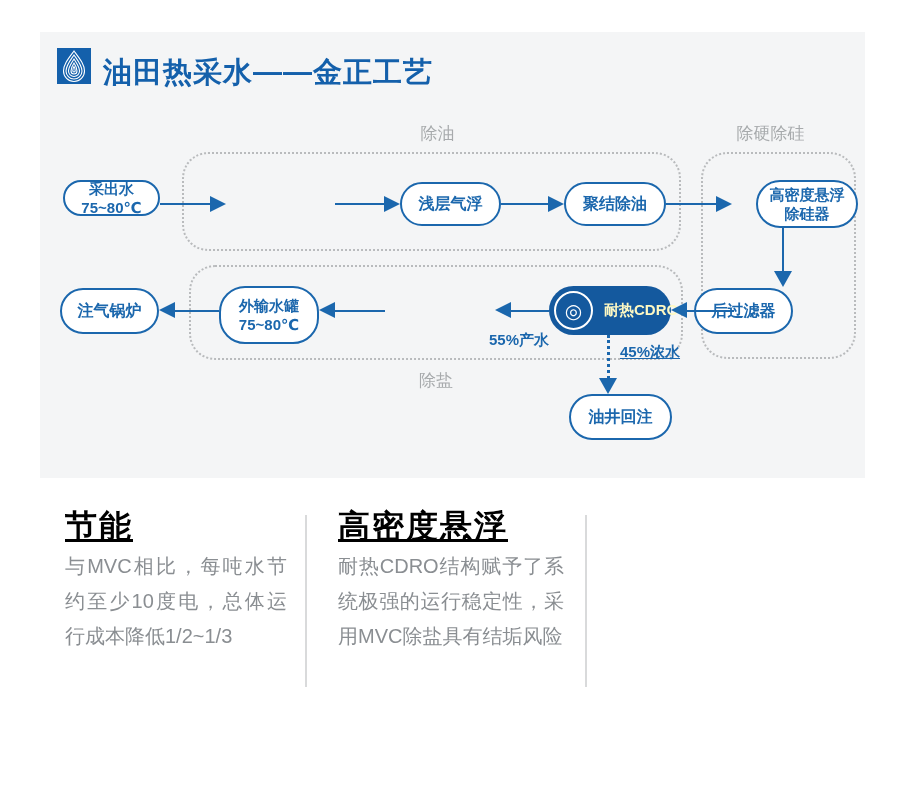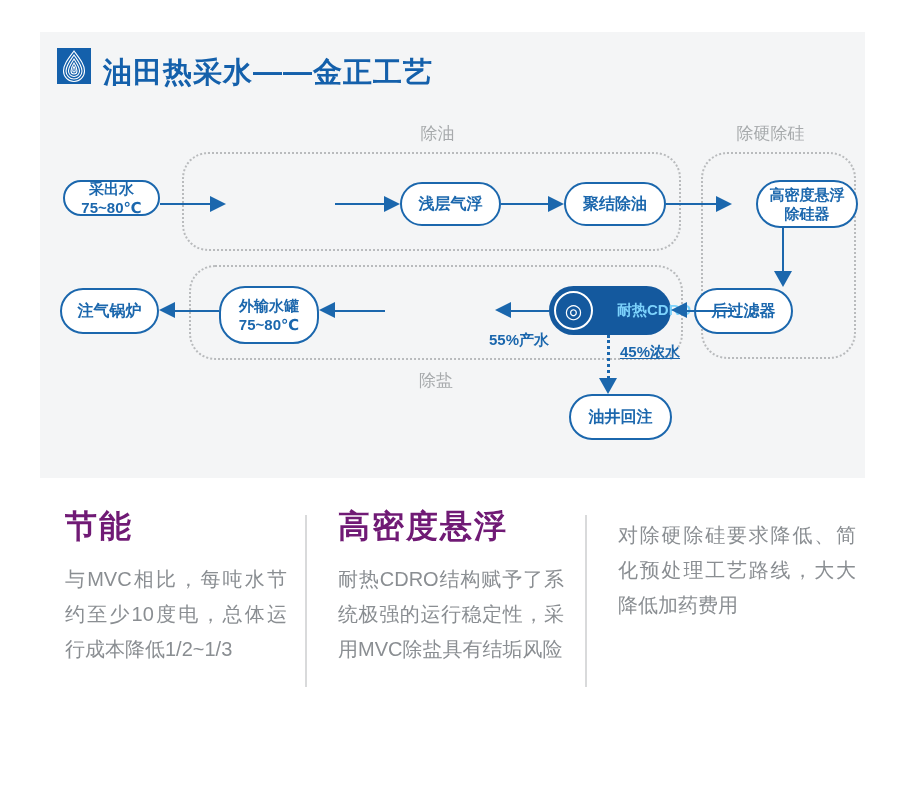--- a/index.html
+++ b/index.html
@@ -48,39 +48,39 @@
   .n-postfilter{left:694px;top:288px;width:99px;height:46px;}
   .n-boiler{left:60px;top:288px;width:99px;height:46px;}
   .n-export{left:219px;top:286px;width:100px;height:58px;}
   .n-ion{left:385px;top:288px;width:110px;height:45px;}
   .n-reinject{left:569px;top:394px;width:103px;height:46px;text-align:center;}
 
   .n-cdro{position:absolute;left:549px;top:286px;width:122px;height:49px;background:var(--blue-dark);
     border-radius:26px;display:flex;align-items:center;padding-left:5px;}
   .cdro-circle{width:39px;height:39px;border:2px solid #ffffff;border-radius:50%;flex:0 0 auto;
     display:flex;align-items:center;justify-content:center;color:#ffffff;font-size:20px;line-height:1;}
-  .cdro-label{color:#7dd3fc;font-weight:bold;font-size:15px;margin-left:24px;white-space:nowrap;}
+  .cdro-label{color:#fef9c3;font-weight:bold;font-size:15px;margin-left:11px;white-space:nowrap;}
 
   
   .hline{position:absolute;height:2px;background:var(--blue);}
   .vline{position:absolute;width:2px;background:var(--blue);}
   .vdots{position:absolute;width:0;border-left:3px dotted var(--blue);}
   .tri{position:absolute;width:0;height:0;}
   .tri-r{border-top:8px solid transparent;border-bottom:8px solid transparent;border-left:16px solid var(--blue);}
   .tri-l{border-top:8px solid transparent;border-bottom:8px solid transparent;border-right:16px solid var(--blue);}
   .tri-d{border-left:9px solid transparent;border-right:9px solid transparent;border-top:16px solid var(--blue);}
 
   .flow-label{position:absolute;color:var(--blue);font-size:15px;font-weight:600;white-space:nowrap;}
   .fl-product{left:489px;top:331px;}
   .fl-conc{left:620px;top:343px;text-decoration:underline;}
 
   
   .feature{position:absolute;top:505px;}
-  .feature h2{font-size:32px;font-weight:bold;color:#701a75;letter-spacing:2px;}
-  .feature p{margin-top:13px;font-size:20px;color:var(--body-gray);line-height:35px;
+  .feature h2{font-size:32px;font-weight:bold;color:#000000;letter-spacing:2px;text-decoration:underline;}
+  .feature p{margin-top:0;font-size:20px;color:var(--body-gray);line-height:35px;
     text-align:justify;text-justify:inter-ideograph;}
   .feat-1{left:65px;width:222px;}
   .feat-2{left:338px;width:226px;}
   .feat-3{left:618px;width:238px;}
   .vdivider{position:absolute;top:515px;width:2px;height:172px;background:var(--divider);}
   .div-1{left:305px;}
   .div-2{left:585px;}
 </style>
 </head>
 <body>
@@ -192,16 +192,15 @@
     <h2>节能</h2>
     <p>与MVC相比，每吨水节约至少10度电，总体运行成本降低1/2~1/3</p>
   </div>
   <div class="vdivider div-1"></div>
   <div class="feature feat-2">
     <h2>高密度悬浮</h2>
     <p>耐热CDRO结构赋予了系统极强的运行稳定性，采用MVC除盐具有结垢风险</p>
   </div>
   <div class="vdivider div-2"></div>
   <div class="feature feat-3">
-    <p>对除硬除硅要求降低、简化预处理工艺路线，大大降低加药费用</p>
   </div>
 
 </div>
 
 </body></html>

